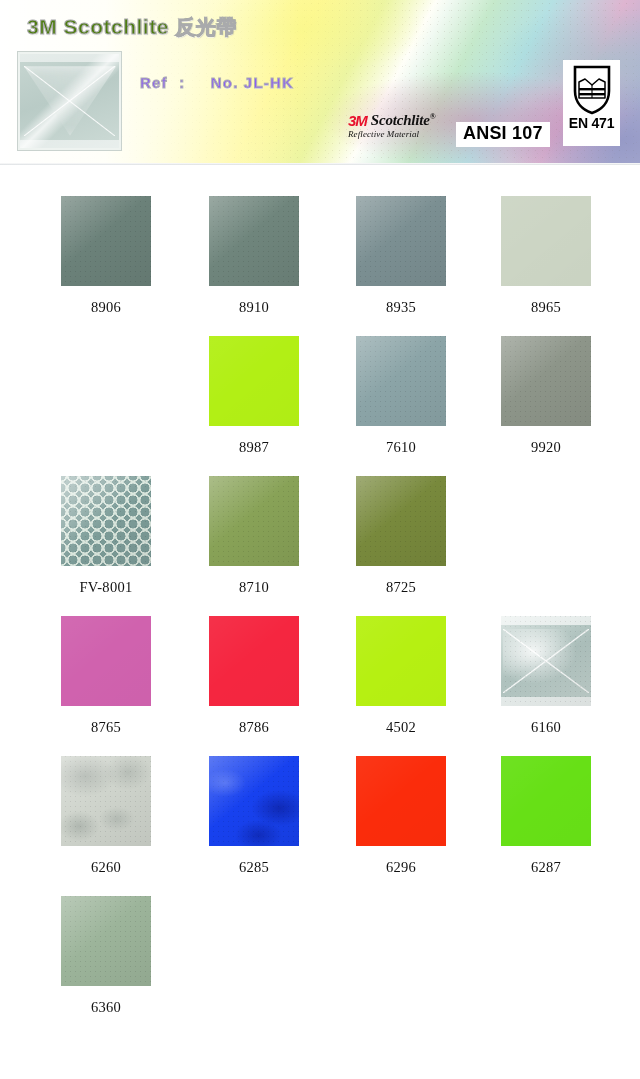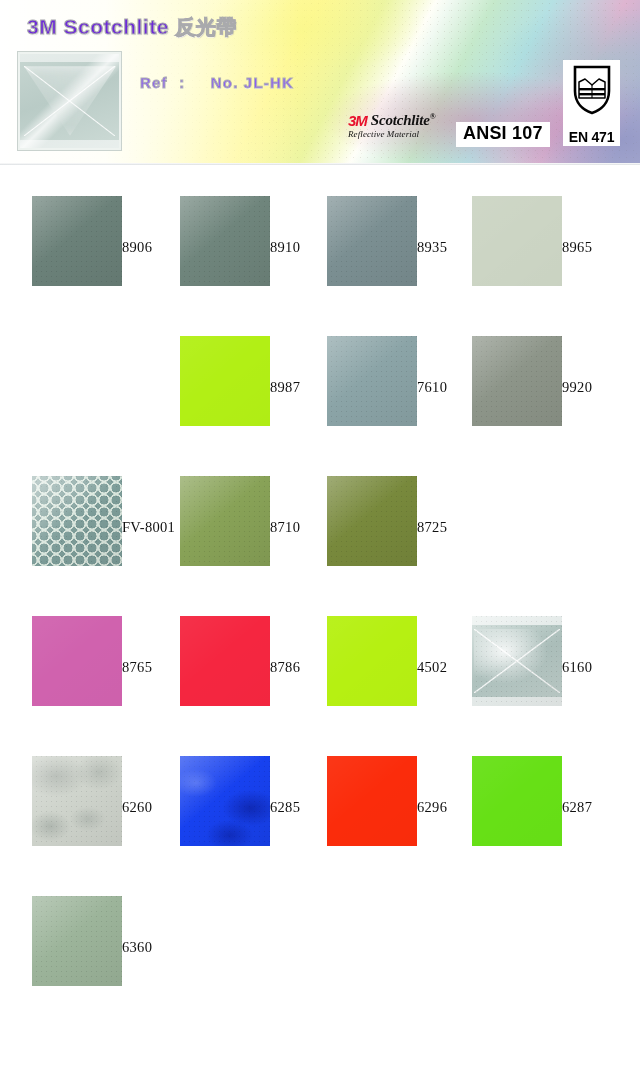--- a/index.html
+++ b/index.html
@@ -55,21 +55,21 @@
     background-position:0 0, 4px 5px;
   }
   .header-fade{
     position:absolute; left:0; top:0; width:300px; height:165px;
     background:linear-gradient(90deg, #fff 0%, rgba(255,255,255,.92) 35%, rgba(255,255,255,0) 100%);
   }
 
   .title {
     position:absolute; left:27px; top:14px;
     font-size:21px; font-weight:bold; letter-spacing:.5px;
-    color:#6d28d9;
+    color:#4d7c0f;
     -webkit-text-stroke:1px #a9aaac;
     text-shadow:0 1px 0 #ffffff, 1px 1px 1px rgba(120,120,120,.35);
     white-space:nowrap;
   }
   .title .cjk { font-family:"DejaVu Sans", sans-serif; font-size:20px; }
 
   .ref {
     position:absolute; left:140px; top:74px;
     font-size:15px; font-weight:bold; letter-spacing:1.2px;
     color:#8b5cf6;
@@ -137,36 +137,36 @@
     line-height:1.1;
   }
 
   .badge-en {
     position:absolute; left:563px; top:60px; width:57px; height:86px;
     background:#ffffff; display:flex; flex-direction:column;
     align-items:center; justify-content:flex-start; padding-top:5px;
   }
   .badge-en .shield { width:40px; height:50px; }
   .badge-en .en-label {
-    font-size:14px; font-weight:bold; color:#000; margin-top:14px; letter-spacing:-.2px;
+    font-size:14px; font-weight:bold; color:#000; margin-top:0; letter-spacing:-.2px;
   }
 
   .divider {
     position:absolute; left:0; top:163px; width:640px; height:9px;
     background:linear-gradient(180deg,#fdfdfd 0%, #cfd4d8 30%, #9aa2a9 60%, #eceef0 100%);
   }
 
   
   .grid {
     position:absolute; left:0; top:196px; width:640px;
   }
   .row { position:relative; height:140px; }
   .cell {
     position:absolute; top:0; width:148px;
-    display:flex; flex-direction:row; align-items:center;
+    display:flex; flex-direction:column; align-items:center;
   }
   .cell.c0 { left:32px; }
   .cell.c1 { left:180px; }
   .cell.c2 { left:327px; }
   .cell.c3 { left:472px; }
 
   .swatch {
     width:90px; height:90px; position:relative; overflow:hidden;
     background:#ccc;
   }

